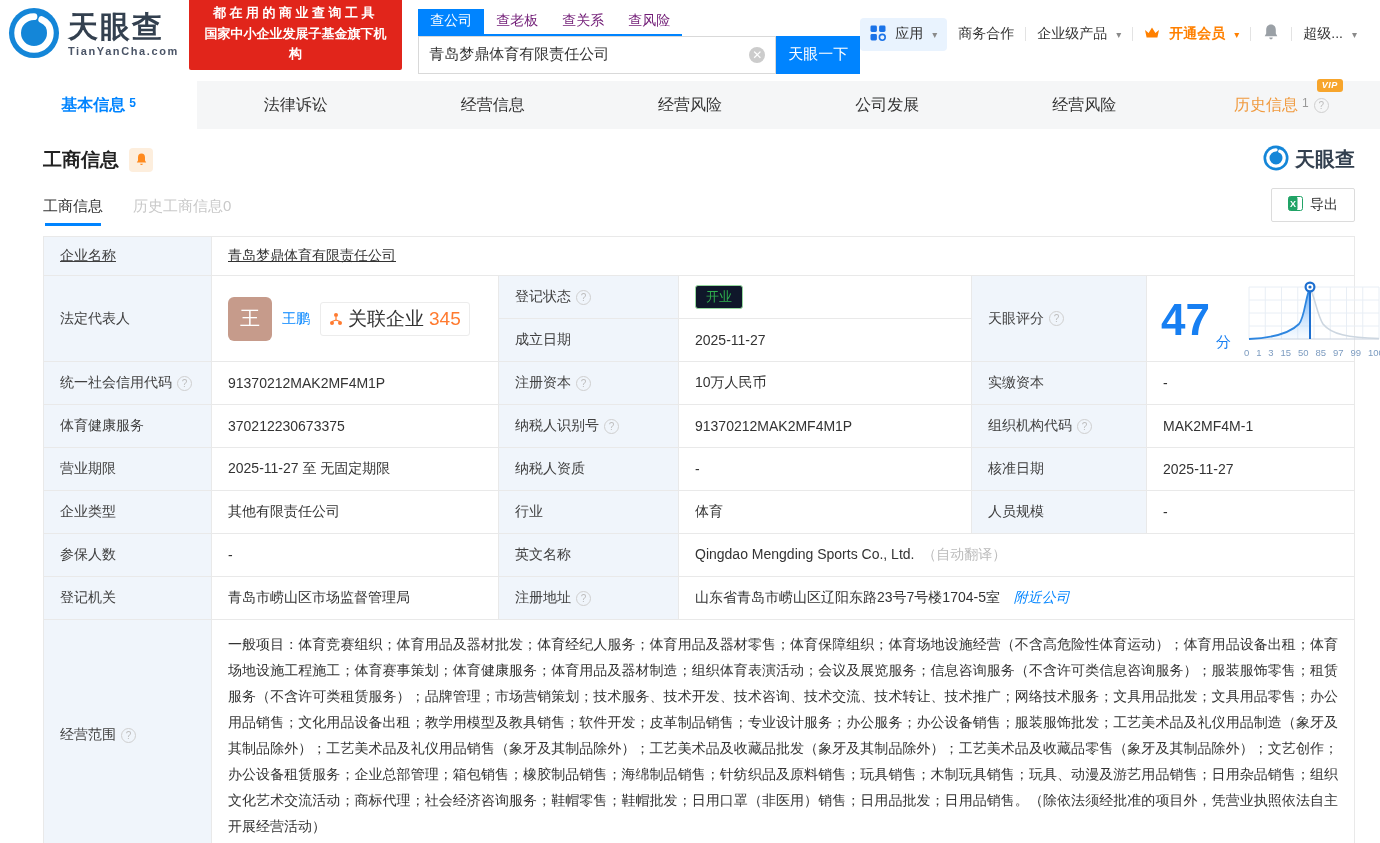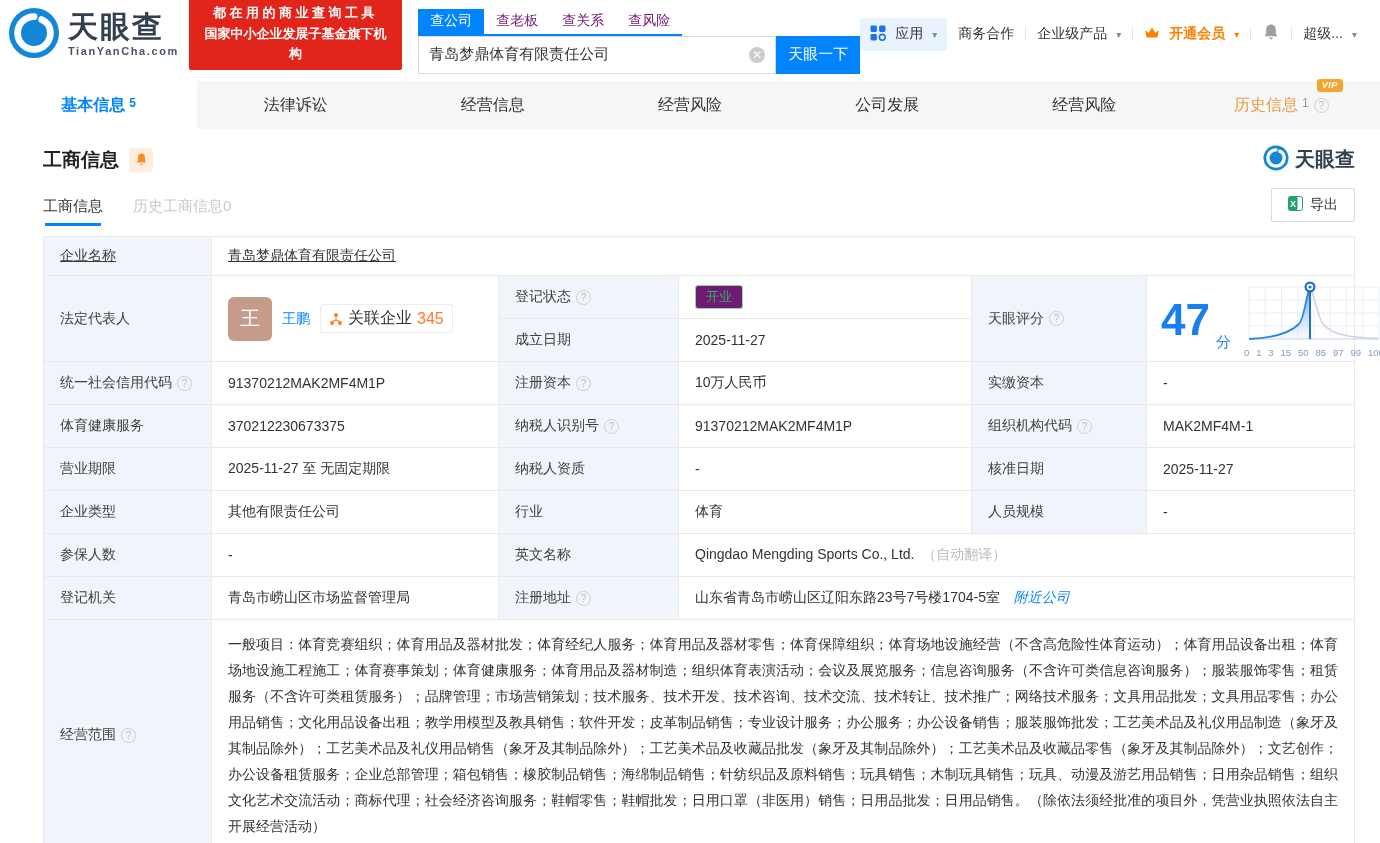--- a/index.html
+++ b/index.html
@@ -69,23 +69,23 @@
   .info-table td { border:1px solid #e9e9e9; padding:9px 16px; font-size:14px; color:#333; vertical-align:middle; }
   .info-table td.lbl { background:#f0f5fb; color:#404040; }
   .info-table tr.std td { height:43px; }
   .info-table tr.r1 td { height:39px;text-decoration:underline; }
   .lbl-inner { display:flex; align-items:center; }
   .rep-cell { display:flex; align-items:center; gap:10px; }
   .avatar { width:44px; height:44px; border-radius:6px; background:#c69b8b; color:#fff; font-size:20px;
             display:flex; align-items:center; justify-content:center; flex:none; cursor:pointer; }
   .link { color:#0084ff; cursor:pointer; text-decoration:none; }
   .rel-badge { display:inline-flex; align-items:center; gap:5px; border:1px solid #ececec; border-radius:3px;
-               padding:3px 8px; font-size:16px; color:#333; cursor:pointer; background:#fff; }
+               padding:3px 8px; font-size:19px; color:#333; cursor:pointer; background:#fff; }
   .rel-count { color:#ff7a2f; }
-  .status-badge { display:inline-block; background:#701a75; border:1px solid #95d89e; color:#30b14f;
+  .status-badge { display:inline-block; background:#0f172a; border:1px solid #95d89e; color:#30b14f;
                   font-size:13px; padding:2px 10px; border-radius:3px; }
   .score-cell { padding:4px 8px 2px 14px !important; }
   .score-flex { display:flex; align-items:center; gap:10px; }
   .score-num { font-size:44px; font-weight:bold; color:#177ff2; line-height:1; }
   .score-unit { font-size:15px; color:#177ff2; align-self:flex-end; margin-bottom:6px; margin-left:-4px; }
   .score-chartwrap { display:flex; flex-direction:column; width:146px; }
   .score-axis { display:flex; justify-content:space-between; font-size:9.5px; color:#7d9cc0; padding:0 3px; margin-top:0px; }
   .en-note { color:#bbb; margin-left:4px; }
   .nearby { margin-left:10px;font-style:italic; }
   td.scope-val { line-height:26px; text-align:justify; padding:11px 16px; }

